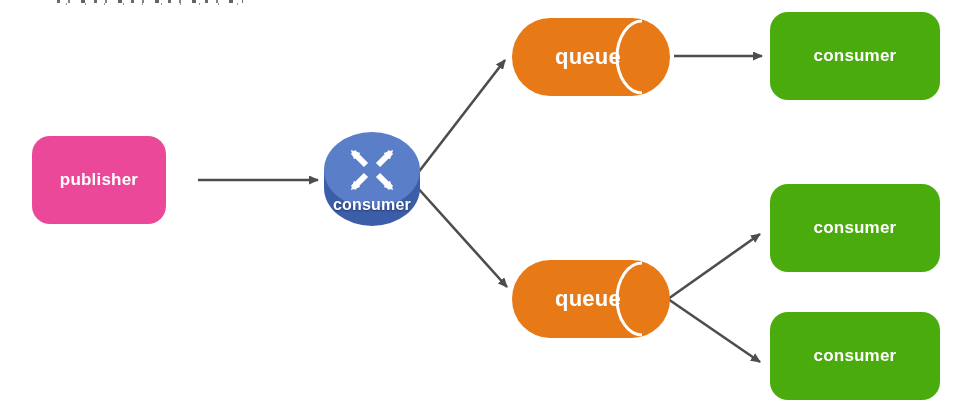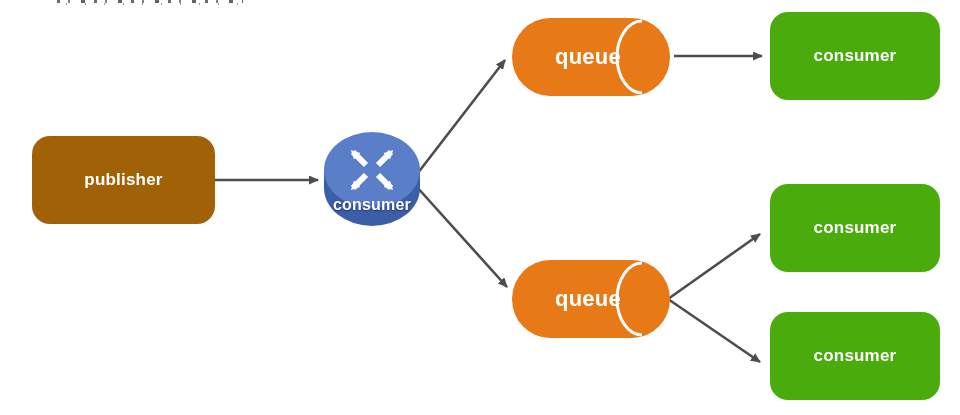--- a/index.html
+++ b/index.html
@@ -9,21 +9,21 @@
   }
   
   #edges{position:absolute;left:0;top:0;z-index:1;}
   
   .node{position:absolute;z-index:2;display:flex;align-items:center;justify-content:center;}
   .node-label{
     color:#ffffff;font-weight:bold;letter-spacing:.2px;
     font-size:17px;text-align:center;
   }
   
-  #publisher{left:32px;top:136px;width:183px;height:88px;background:#a16207;border-radius:18px;}
+  #publisher{left:32px;top:136px;width:134px;height:88px;background:#ec4899;border-radius:18px;}
   
   .consumer{width:170px;height:88px;background:#4AAC0C;border-radius:18px;}
   #consumer-top{left:770px;top:12px;}
   #consumer-middle{left:770px;top:184px;}
   #consumer-bottom{left:770px;top:312px;}
   
   .queue{width:158px;height:78px;}
   #queue-top{left:512px;top:18px;}
   #queue-bottom{left:512px;top:260px;}
   .queue .node-label{position:absolute;left:12px;top:0;width:128px;height:100%;

